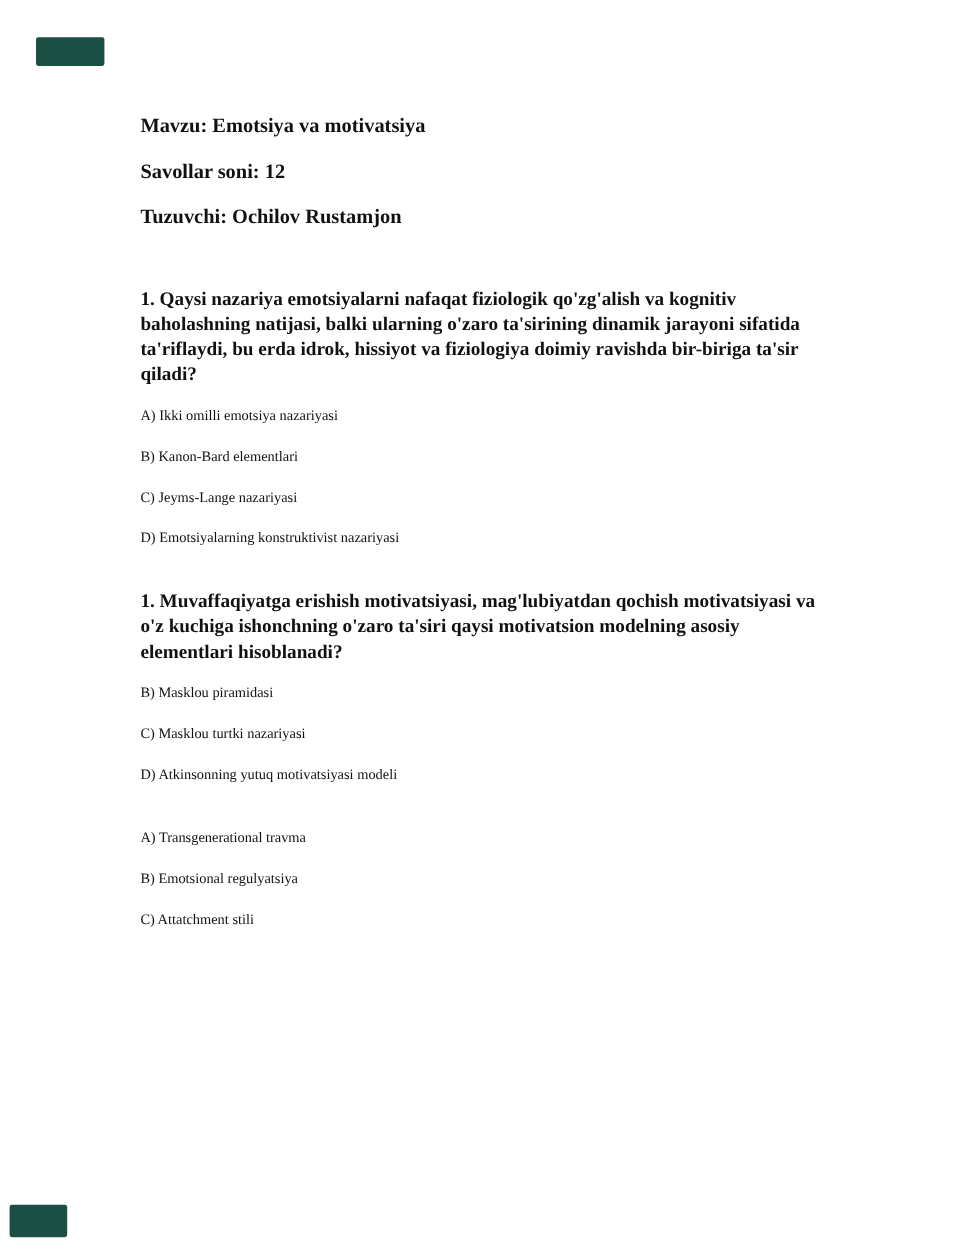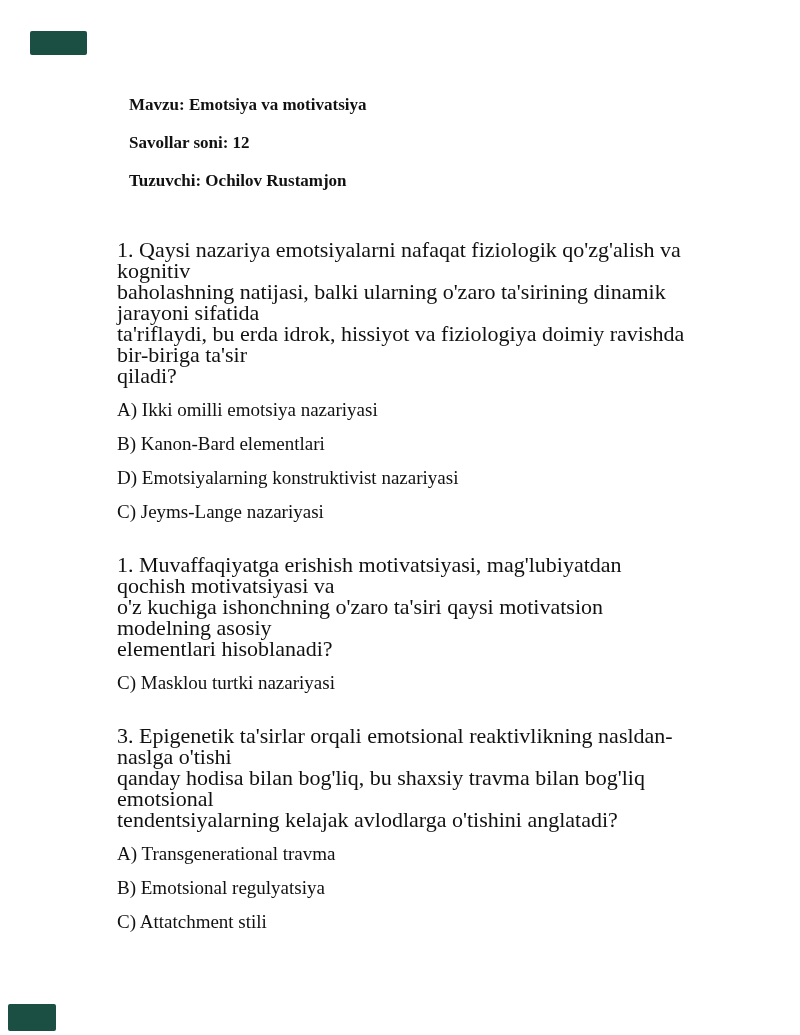--- a/index.html
+++ b/index.html
@@ -37,34 +37,34 @@
     top: 95px;
     width: 575px;
   }
   .doc-header {
     margin: 0 0 48px 0;
   }
   .header-line {
     font-weight: bold;
     font-size: 17px;
     line-height: 20px;
-    margin: 0 0 18px 12px;
+    margin: 0 0 18px 0;
   }
   .question {
     margin: 0 0 32px 0;
   }
   .question-stem {
-    font-weight: normal;
-    font-size: 22px;
+    font-weight: bold;
+    font-size: 16px;
     line-height: 21px;
     white-space: pre-line;
     margin: 0 0 13px 0;
   }
   .answer-option {
-    font-size: 19px;
+    font-size: 12px;
     line-height: 21px;
     margin: 0 0 13px 0;
   }
 </style>
 </head>
 <body>
 
 <div class="corner-mark top-left" style="background: rgb(27, 79, 68);"></div>
 
 <div class="corner-mark bottom-left" style="background: rgb(27, 79, 68);"></div>
@@ -77,33 +77,32 @@
     <p class="header-line">Tuzuvchi: Ochilov Rustamjon</p>
   </div>
 
   <div class="question">
     <p class="question-stem">1. Qaysi nazariya emotsiyalarni nafaqat fiziologik qo'zg'alish va kognitiv
 baholashning natijasi, balki ularning o'zaro ta'sirining dinamik jarayoni sifatida
 ta'riflaydi, bu erda idrok, hissiyot va fiziologiya doimiy ravishda bir-biriga ta'sir
 qiladi?</p>
     <p class="answer-option">A) Ikki omilli emotsiya nazariyasi</p>
     <p class="answer-option">B) Kanon-Bard elementlari</p>
+    <p class="answer-option">C) Jeyms-Lange nazariyasi</p>
     <p class="answer-option">D) Emotsiyalarning konstruktivist nazariyasi</p>
-    <p class="answer-option">C) Jeyms-Lange nazariyasi</p>
   </div>
 
   <div class="question">
     <p class="question-stem">1. Muvaffaqiyatga erishish motivatsiyasi, mag'lubiyatdan qochish motivatsiyasi va
 o'z kuchiga ishonchning o'zaro ta'siri qaysi motivatsion modelning asosiy
 elementlari hisoblanadi?</p>
+    <p class="answer-option">B) Masklou piramidasi</p>
     <p class="answer-option">C) Masklou turtki nazariyasi</p>
+    <p class="answer-option">D) Atkinsonning yutuq motivatsiyasi modeli</p>
   </div>
 
   <div class="question">
-    <p class="question-stem">3. Epigenetik ta'sirlar orqali emotsional reaktivlikning nasldan-naslga o'tishi
-qanday hodisa bilan bog'liq, bu shaxsiy travma bilan bog'liq emotsional
-tendentsiyalarning kelajak avlodlarga o'tishini anglatadi?</p>
     <p class="answer-option">A) Transgenerational travma</p>
     <p class="answer-option">B) Emotsional regulyatsiya</p>
     <p class="answer-option">C) Attatchment stili</p>
   </div>
 
 </div>
 
 </body></html>

